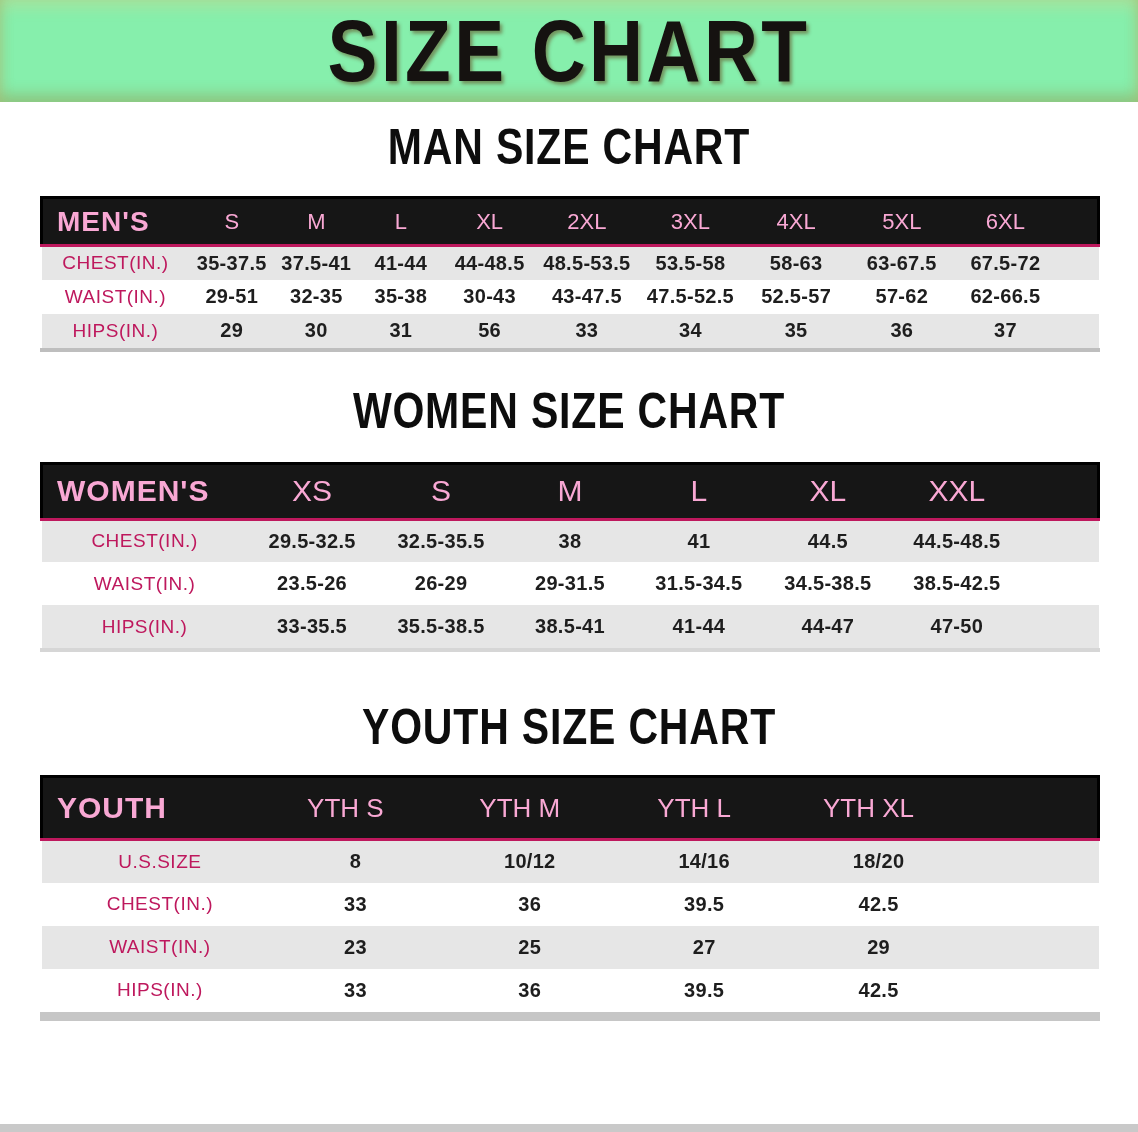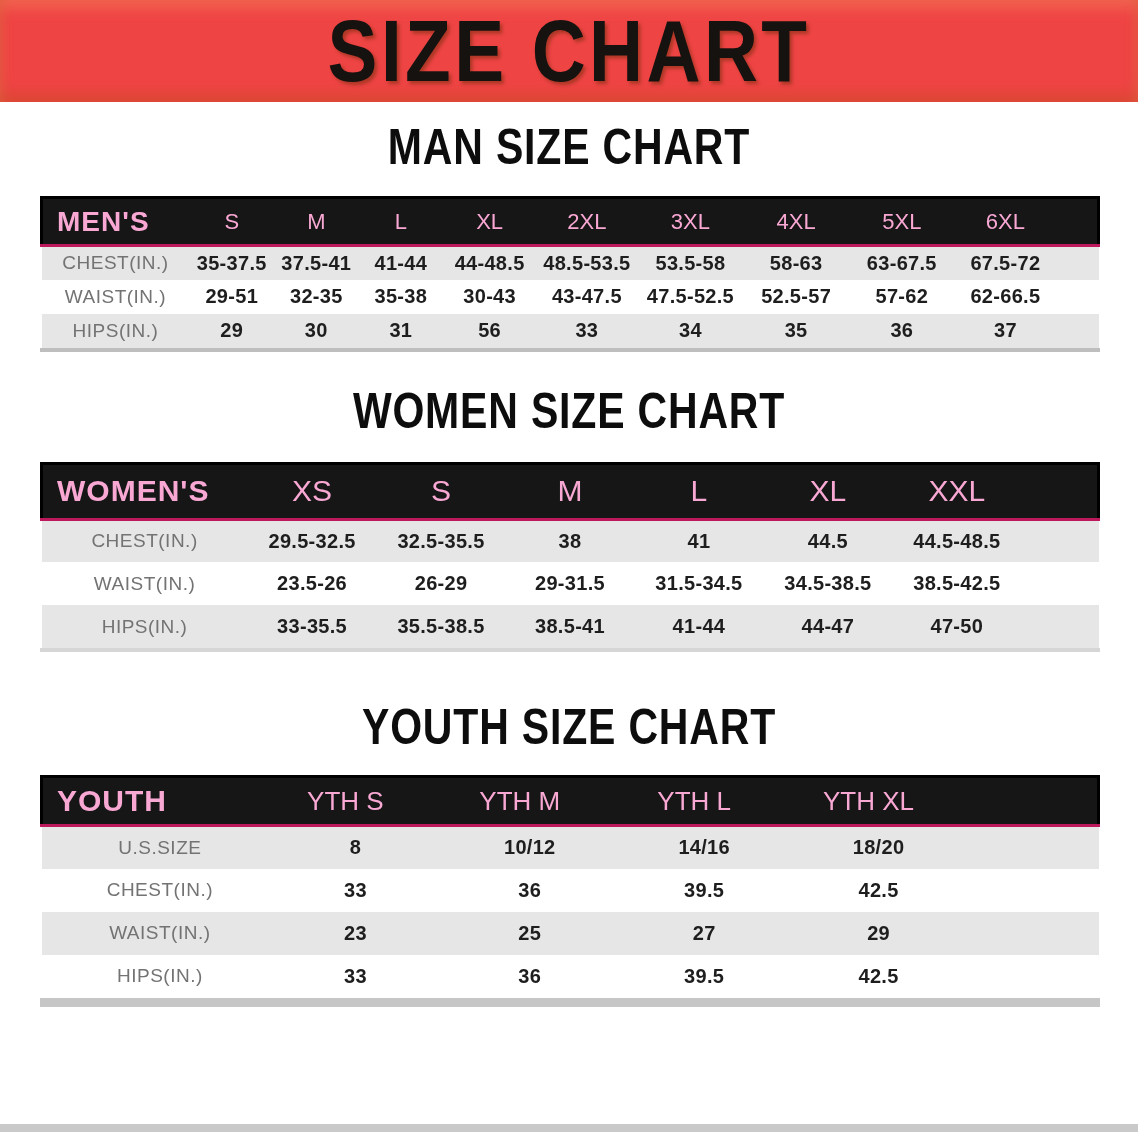--- a/index.html
+++ b/index.html
@@ -5,21 +5,21 @@
   * { margin:0; padding:0; box-sizing:border-box; }
   html,body { background:#ffffff; }
   body {
     width:1138px; height:1132px;
     position:relative; overflow:hidden;
     font-family:"Liberation Sans","DejaVu Sans",sans-serif;
   }
   
   .banner {
     height:102px; width:100%;
-    background:#ef4444;
+    background:#86efac;
     display:flex; align-items:center; justify-content:center;
     box-shadow: inset 0 -8px 14px rgba(160,80,0,.25), inset 0 8px 14px rgba(255,200,120,.25);
   }
   .banner-title {
     font-size:88px; font-weight:800; color:#151210;
     letter-spacing:4px; line-height:1;
     transform:scaleX(.85); transform-origin:center;
     text-shadow:3px 3px 4px rgba(90,40,0,.45);
     white-space:nowrap;
   }
@@ -42,33 +42,33 @@
     text-align:center; vertical-align:middle;
     border-top:3px solid #000; border-bottom:3px solid #be185d;
   }
   table.size-table th:first-child { border-left:3px solid #000; text-align:left; padding-left:14px; font-weight:800; letter-spacing:1px; }
   table.size-table th:last-child  { border-right:3px solid #000; }
   table.size-table td {
     text-align:center; vertical-align:middle;
     color:#1e1e1e; font-weight:600; font-size:20px;
     letter-spacing:.3px;
   }
-  table.size-table td.row-label { font-weight:400; font-size:19px; color:#737373; letter-spacing:.5px; }
+  table.size-table td.row-label { font-weight:400; font-size:19px; color:#be185d; letter-spacing:.5px; }
   
   .men-table th { height:48px; font-size:22px; }
   .men-table th:first-child { font-size:28px; }
   .men-table td { height:34px; }
   .men-table tbody tr:nth-child(odd) { background:#E6E6E6; }
   
   .women-table th { height:56px; font-size:30px; }
   .women-table th:first-child { font-size:30px; }
   .women-table td { height:43px; }
   .women-table tbody tr:nth-child(odd) { background:#E6E6E6; }
   
-  .youth-table th { height:49px; font-size:26px; }
+  .youth-table th { height:63px; font-size:26px; }
   .youth-table th:first-child { font-size:30px; }
   .youth-table td { height:43px;padding-left:20px; }
   .youth-table tbody tr:nth-child(odd) { background:#E6E6E6; }
   
   .table-bottom-strip { width:1060px; margin-left:40px; }
   .men-strip   { height:4px; background:#BEBEBE; }
   .women-strip { height:4px; background:#D6D6D6; }
   .youth-strip { height:9px; background:#C6C6C6; }
   
   .disclaimer { margin:24px 0 0 34px; }

